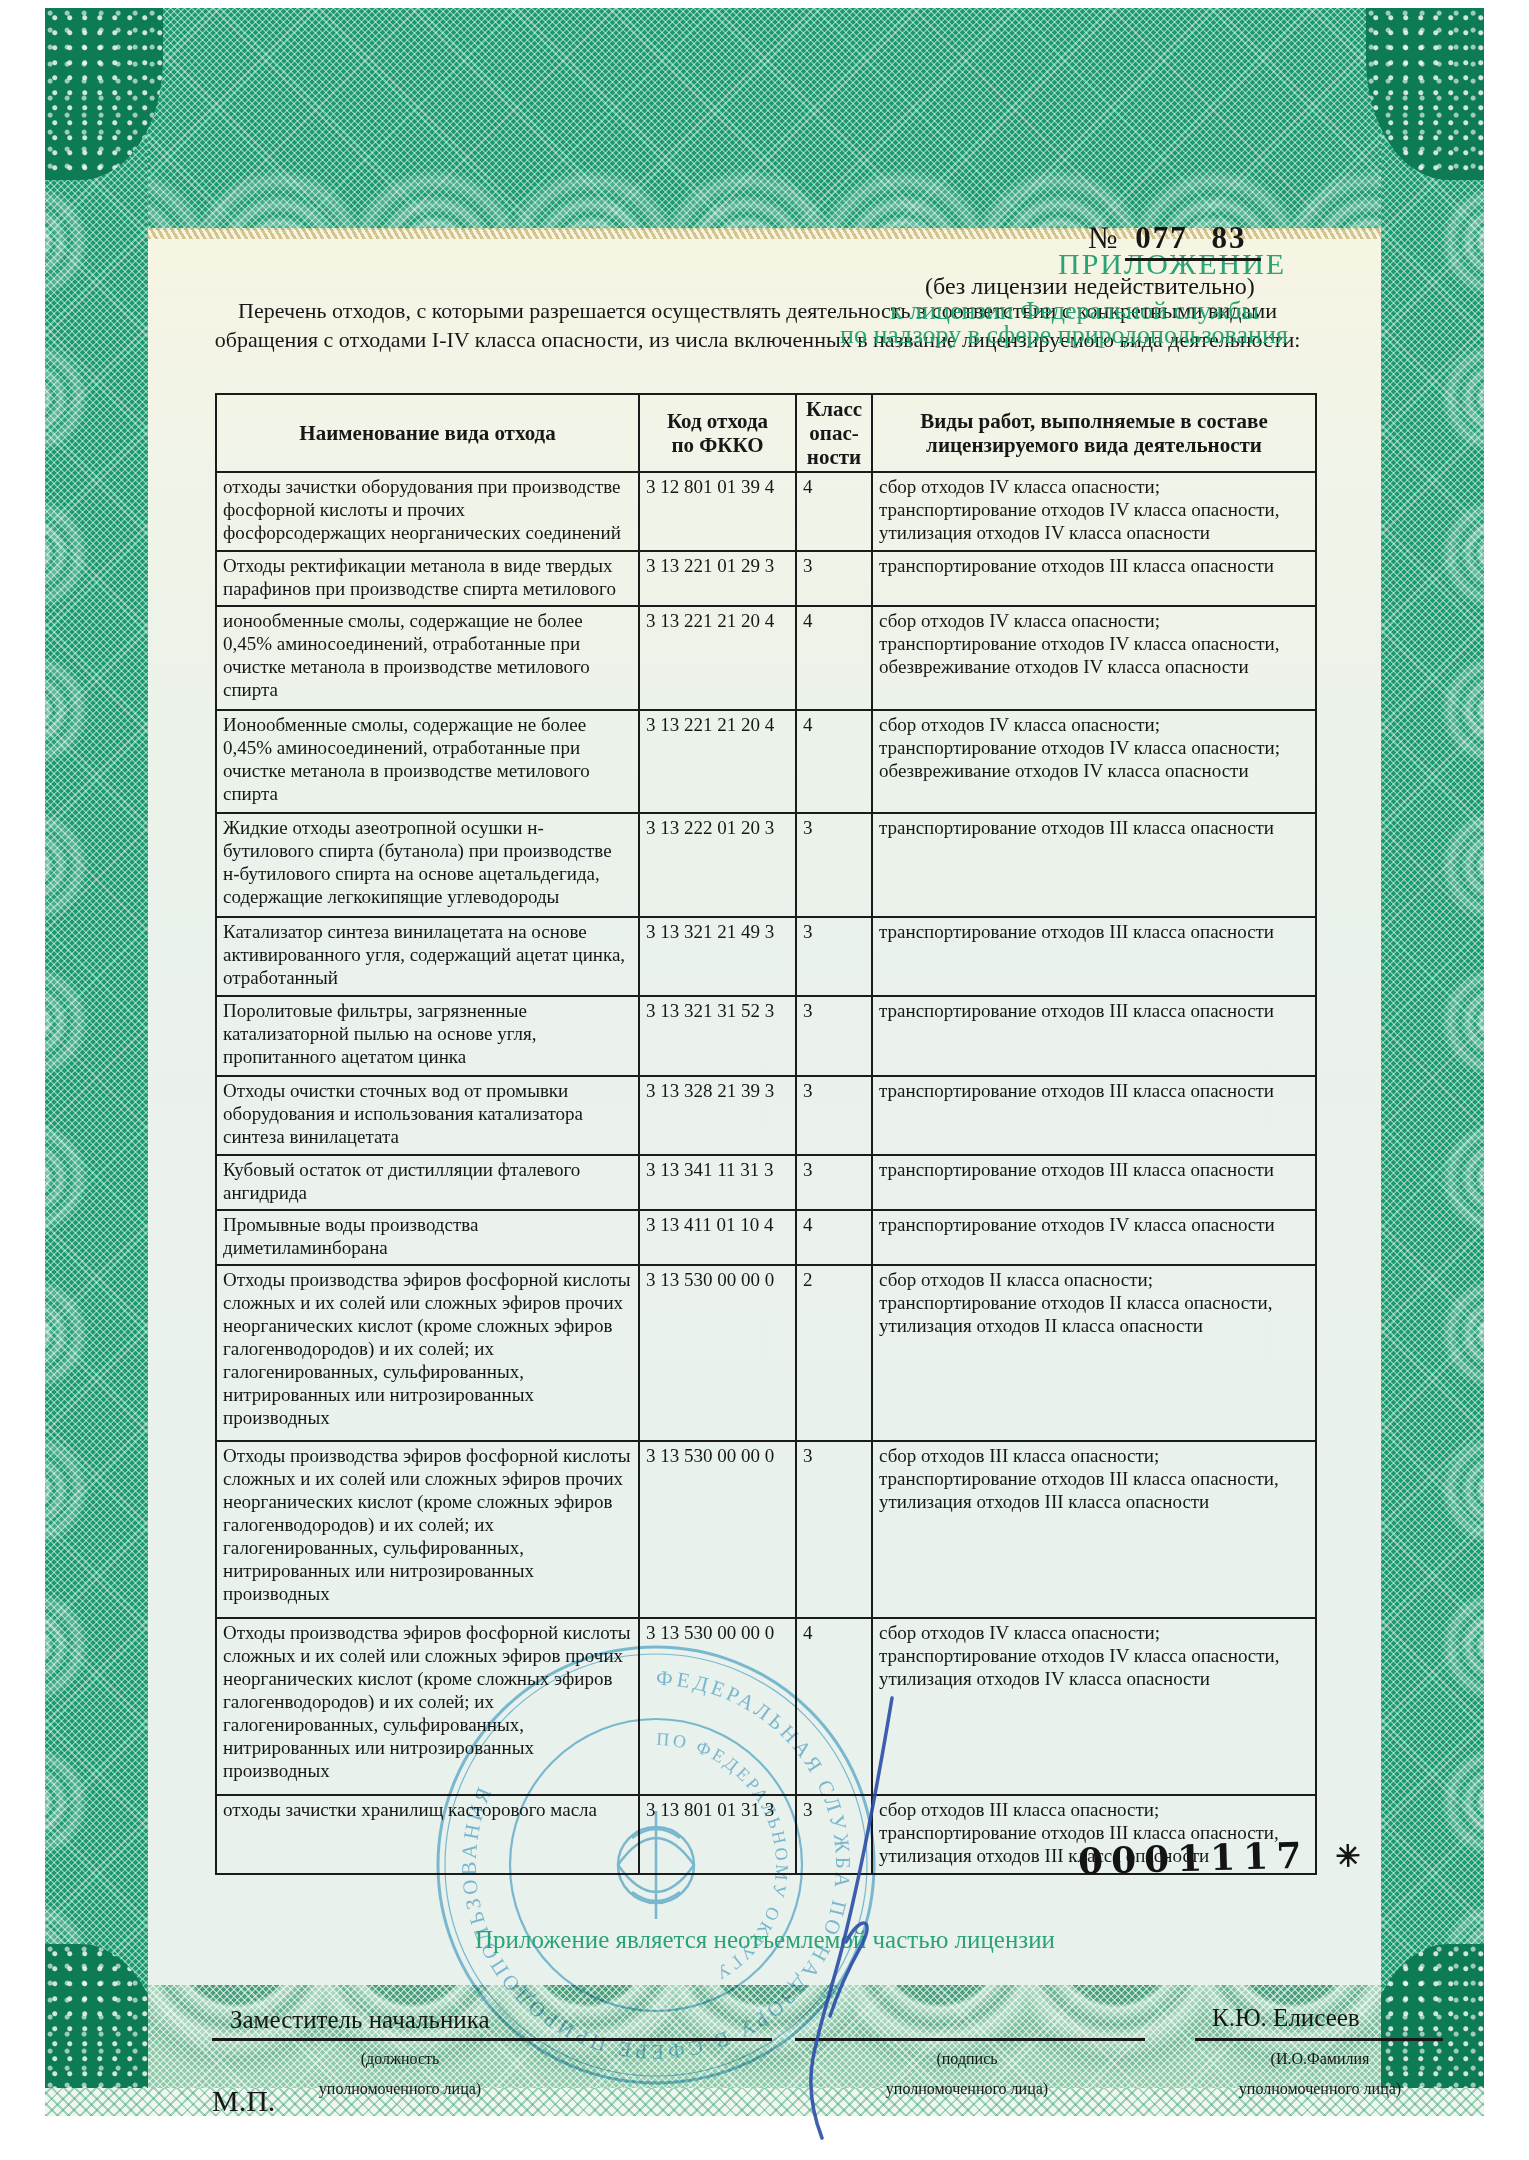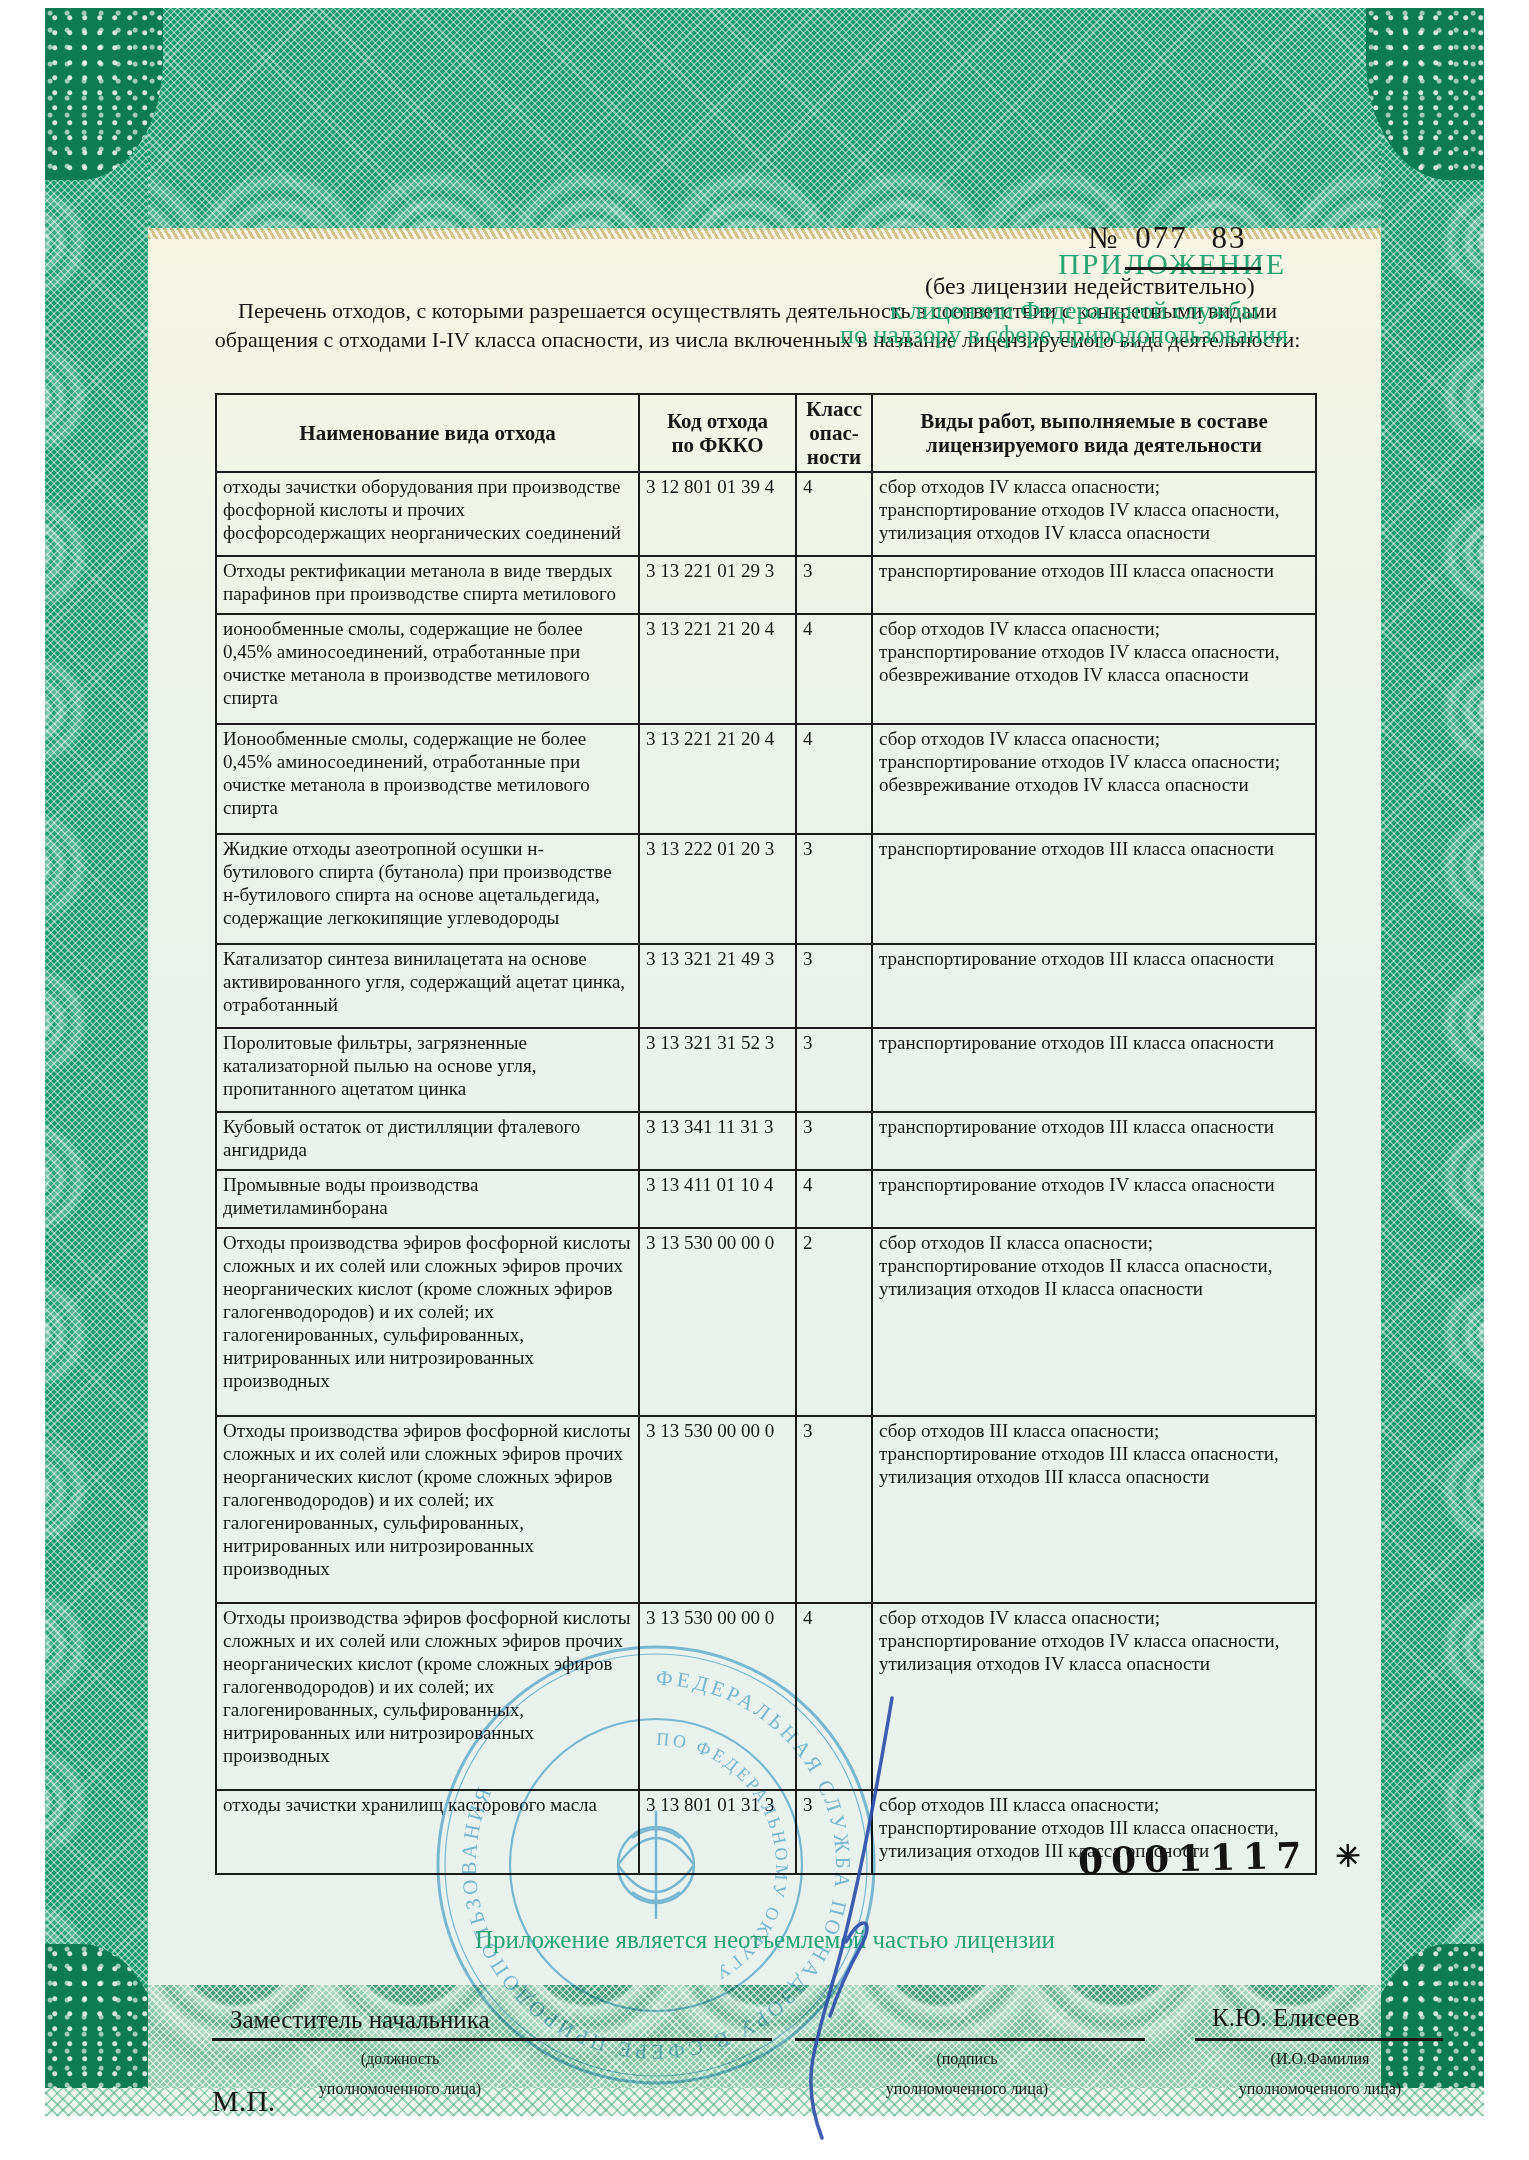--- a/index.html
+++ b/index.html
@@ -57,21 +57,21 @@
     background-size:auto,auto,176px 100%;}
   .zigzag{position:absolute;left:45px;top:2088px;width:1439px;height:28px;background-color:#eef6ef;
     background-image:
       repeating-linear-gradient(45deg, rgba(44,158,108,.4) 0 2px, rgba(255,255,255,0) 2px 8px),
       repeating-linear-gradient(-45deg, rgba(44,158,108,.4) 0 2px, rgba(255,255,255,0) 2px 8px);}
 
   
   .abs{position:absolute;white-space:nowrap;}
   .green{color:#2aa475;}
   .num-line{left:1088px;top:220px;font-size:31px;z-index:6;}
-  .num-val{display:inline-block;padding:0 14px 11px 10px;border-bottom:3px solid #181818;letter-spacing:2px;word-spacing:14px;}
+  .num-val{display:inline-block;padding:0 14px 2px 10px;border-bottom:3px solid #181818;letter-spacing:2px;word-spacing:14px;font-weight:bold;}
   .t-append{left:1058px;top:247px;font-size:30px;letter-spacing:2px;z-index:5;}
   .t-invalid{left:925px;top:273px;font-size:24px;z-index:6;}
   .t-lic1{left:890px;top:296px;font-size:26px;z-index:5;}
   .t-lic2{left:840px;top:320px;font-size:26px;z-index:5;}
   .intro{position:absolute;left:205px;top:297px;width:1105px;text-align:center;
     font-size:22px;line-height:28.5px;white-space:normal;z-index:4;}
 
   
   table.waste{position:absolute;left:215px;top:393px;width:1100px;height:1482px;
     border-collapse:collapse;table-layout:fixed;z-index:3;}
@@ -196,20 +196,26 @@
       <td class="c-class">3</td>
       <td class="c-works">транспортирование отходов III класса опасности</td>
     </tr>
         <tr>
       <td class="c-name">Поролитовые фильтры, загрязненные катализаторной пылью на основе угля, пропитанного ацетатом цинка</td>
       <td class="c-code">3 13 321 31 52 3</td>
       <td class="c-class">3</td>
       <td class="c-works">транспортирование отходов III класса опасности</td>
     </tr>
         <tr>
+      <td class="c-name">Отходы очистки сточных вод от промывки оборудования и использования катализатора синтеза винилацетата</td>
+      <td class="c-code">3 13 328 21 39 3</td>
+      <td class="c-class">3</td>
+      <td class="c-works">транспортирование отходов III класса опасности</td>
+    </tr>
+        <tr>
       <td class="c-name">Кубовый остаток от дистилляции фталевого ангидрида</td>
       <td class="c-code">3 13 341 11 31 3</td>
       <td class="c-class">3</td>
       <td class="c-works">транспортирование отходов III класса опасности</td>
     </tr>
         <tr>
       <td class="c-name">Промывные воды производства диметиламинборана</td>
       <td class="c-code">3 13 411 01 10 4</td>
       <td class="c-class">4</td>
       <td class="c-works">транспортирование отходов IV класса опасности</td>

